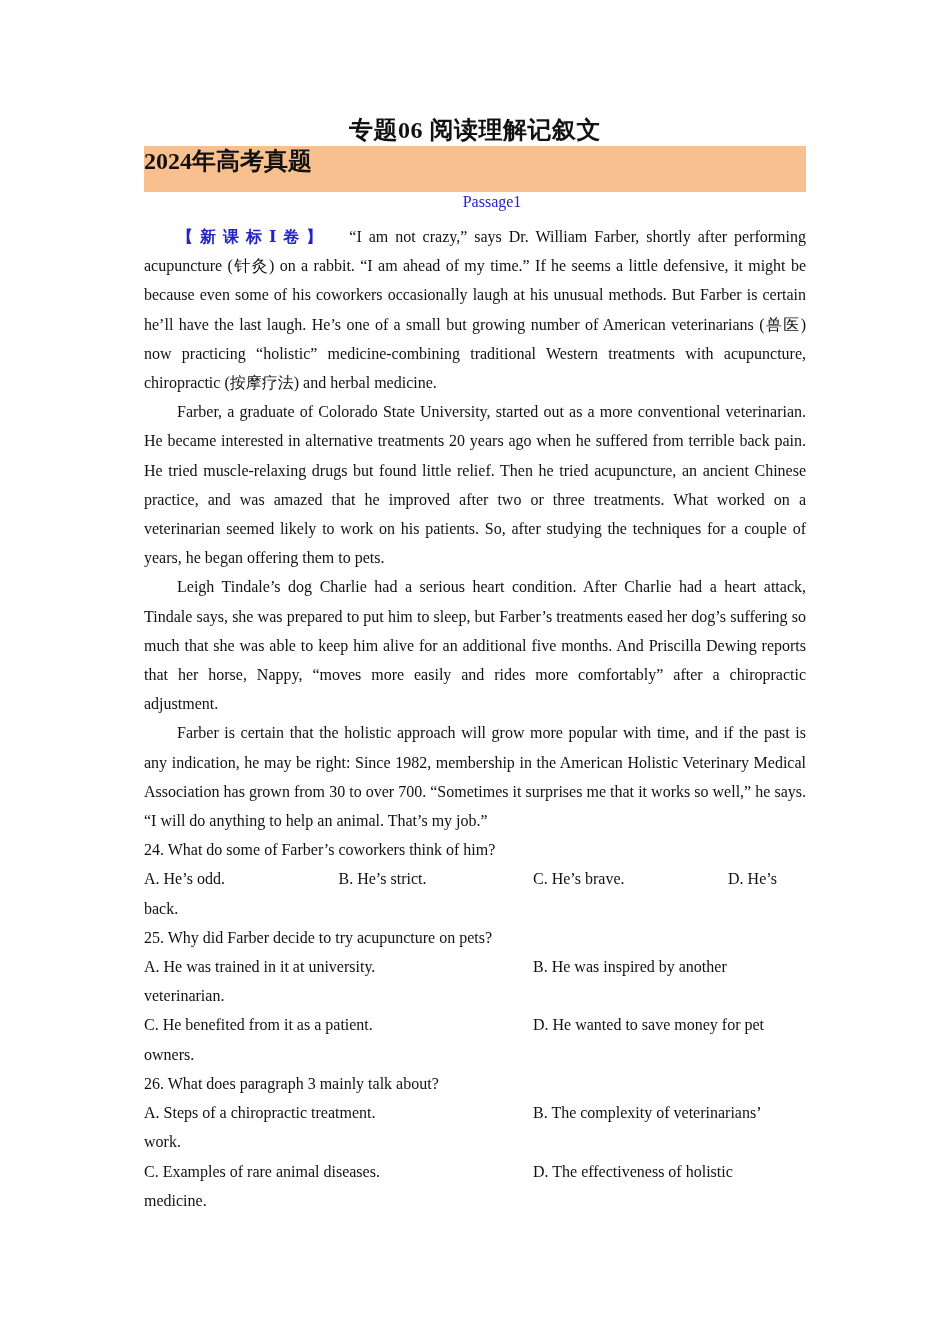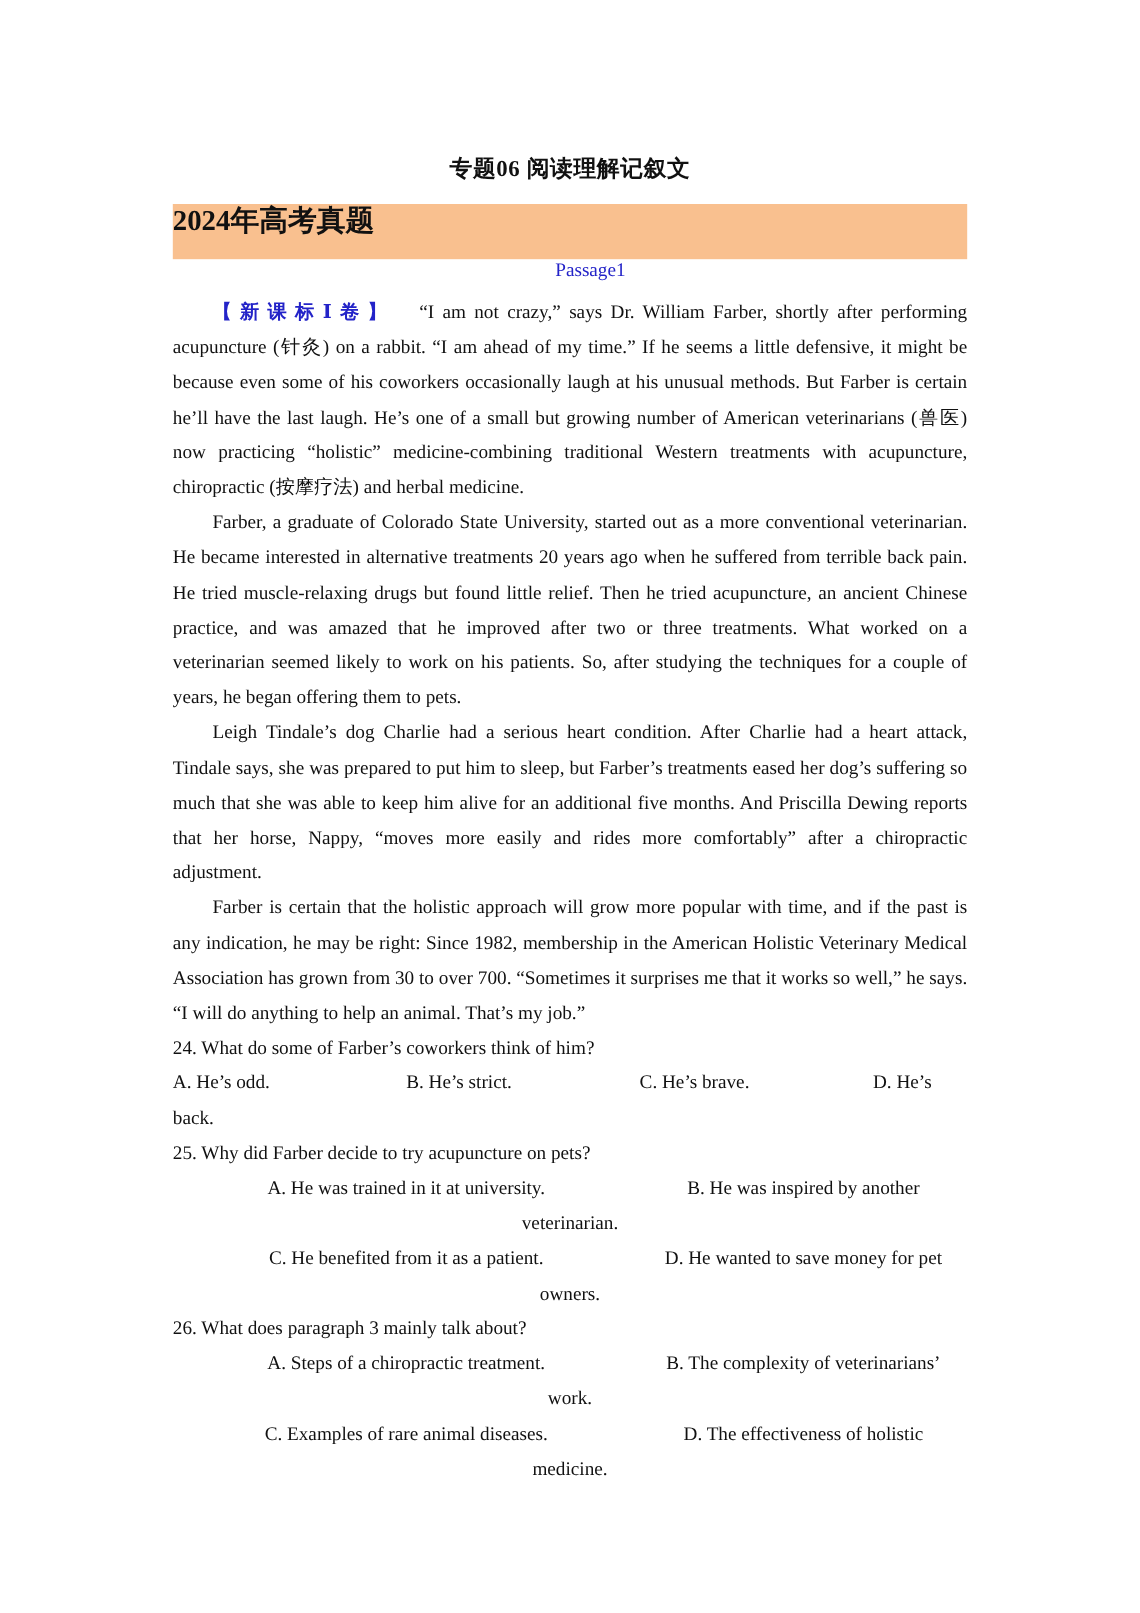--- a/index.html
+++ b/index.html
@@ -16,24 +16,24 @@
       color: #111111;
     }
     .page {
       position: absolute;
       left: 144px;
       top: 114px;
       width: 662px;
     }
     .doc-title {
       text-align: center;
-      font-size: 19px;
+      font-size: 24px;
       font-weight: bold;
       line-height: 32px;
-      margin: 12px;
+      margin: 0;
       letter-spacing: 0.5px;
     }
     .section-band {
       background: #f9c08f;
       font-size: 24px;
       font-weight: bold;
       line-height: 31px;
       height: 46px;
       margin: 0;
       padding: 0;
@@ -69,30 +69,30 @@
       flex-wrap: wrap;
       font-size: 16px;
       line-height: 29.2px;
     }
     .opts-4 .opt {
       width: 194.5px;
       white-space: nowrap;
     }
     .opts-4 .opt.last {
       width: 50px;
+      text-align: center;
     }
     .wrap-tail {
       font-size: 16px;
       line-height: 29.2px;
       width: 100%;
     }
     .opts-2 {
       font-size: 16px;
       line-height: 29.2px;
-      text-align: center;
     }
     .opts-2 .row {
       display: flex;
     }
     .opts-2 .row .opt {
       width: 389px;
       white-space: nowrap;
     }
     .opts-2 .row .opt.right {
       width: 273px;

